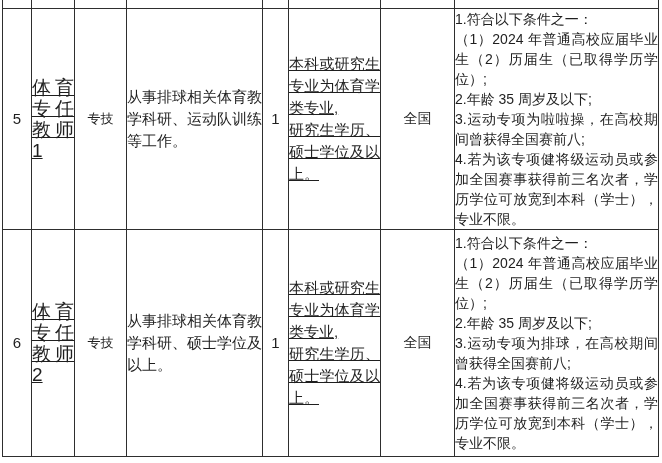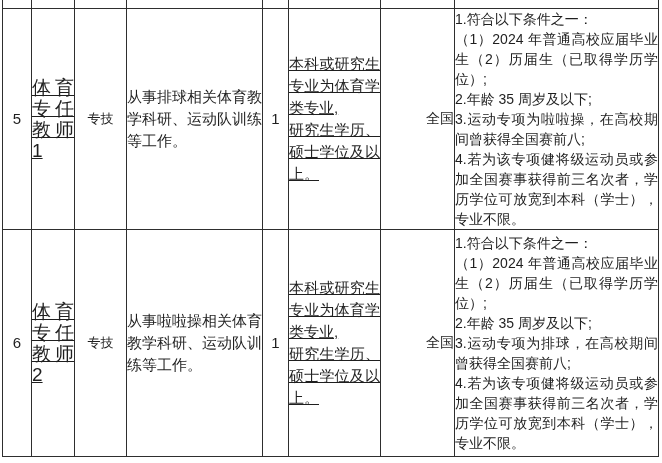--- a/index.html
+++ b/index.html
@@ -62,21 +62,21 @@
   }
   td.c-edu {
     text-align: justify;
     font-size: 15px;
     line-height: 22px;
     padding: 0 6px 0 8px;
     white-space: pre-line;
     text-decoration: underline;
   }
   td.c-region {
-    text-align: right;
+    text-align: center;
     font-size: 14px;
     padding: 0 3px 0 4px;
   }
   td.c-cond {
     vertical-align: top;
     text-align: justify;
     font-size: 14px;
     line-height: 20px;
     padding: 2px 3px 0 4px;
     white-space: pre-line;
@@ -120,21 +120,21 @@
         <td class="c-cond">1.符合以下条件之一：
 （1）2024 年普通高校应届毕业生（2）历届生（已取得学历学位）;
 2.年龄 35 周岁及以下;
 3.运动专项为啦啦操，在高校期间曾获得全国赛前八;
 4.若为该专项健将级运动员或参加全国赛事获得前三名次者，学历学位可放宽到本科（学士），专业不限。</td>
       </tr>
       <tr class="row-b">
         <td class="c-index">6</td>
         <td class="c-pos">体育专任教师2</td>
         <td class="c-type">专技</td>
-        <td class="c-duty">从事啦啦操相关体育教学科研、运动队训练等工作。</td>
+        <td class="c-duty">从事排球相关体育教学科研、硕士学位及以上。</td>
         <td class="c-count">1</td>
         <td class="c-edu">本科或研究生专业为体育学类专业,
 研究生学历、硕士学位及以上。</td>
         <td class="c-region">全国</td>
         <td class="c-cond">1.符合以下条件之一：
 （1）2024 年普通高校应届毕业生（2）历届生（已取得学历学位）;
 2.年龄 35 周岁及以下;
 3.运动专项为排球，在高校期间曾获得全国赛前八;
 4.若为该专项健将级运动员或参加全国赛事获得前三名次者，学历学位可放宽到本科（学士），专业不限。</td>
       </tr>

